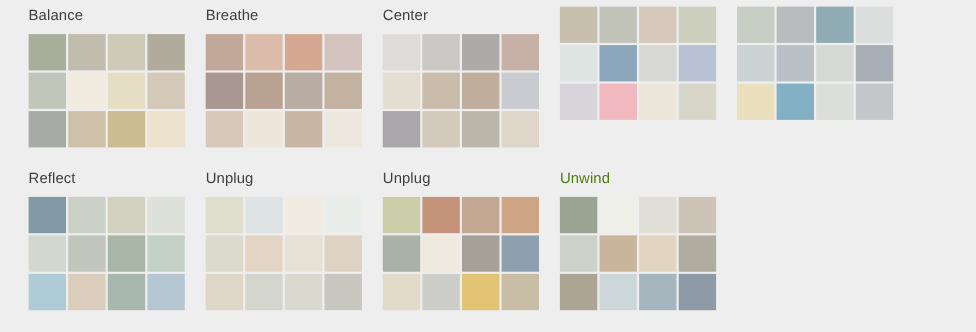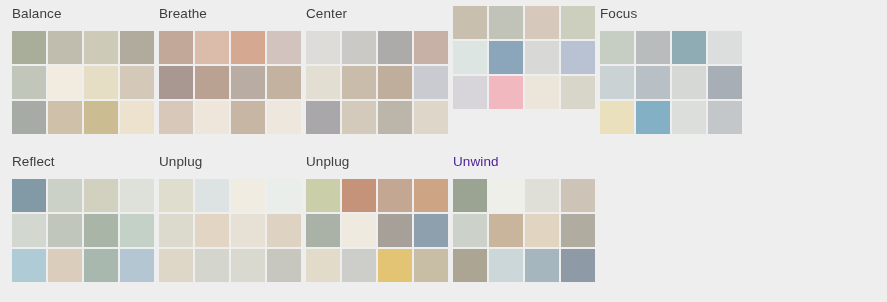--- a/index.html
+++ b/index.html
@@ -22,20 +22,21 @@
   .palette-row {
     display: flex;
     flex-direction: row;
     align-items: flex-start;
   }
   .palette {
     width: 147px;
     box-sizing: border-box;
     padding-left: 12px;
     padding-top: 6px;
+    margin-left: 14px;
   }
   .palette-title {
     font-size: 13.5px;
     line-height: 16px;
     color: #3d3d3d;
     letter-spacing: 0.1px;
     margin-bottom: 9px;
     white-space: nowrap;
   }
   .swatch-grid {
@@ -126,21 +127,20 @@
         <span class="swatch" style="background-color: rgb(216, 216, 214);"></span>
         <span class="swatch" style="background-color: rgb(184, 194, 211);"></span>
         <span class="swatch" style="background-color: rgb(215, 212, 218);"></span>
         <span class="swatch" style="background-color: rgb(242, 184, 192);"></span>
         <span class="swatch" style="background-color: rgb(236, 230, 218);"></span>
         <span class="swatch" style="background-color: rgb(215, 214, 201);"></span>
       </div>
     </div>
 
     <div class="palette">
-      <div class="palette-title" style="color: rgb(61, 61, 61);">Focus</div>
       <div class="swatch-grid">
         <span class="swatch" style="background-color: rgb(198, 206, 195);"></span>
         <span class="swatch" style="background-color: rgb(184, 188, 189);"></span>
         <span class="swatch" style="background-color: rgb(143, 171, 180);"></span>
         <span class="swatch" style="background-color: rgb(220, 222, 221);"></span>
         <span class="swatch" style="background-color: rgb(203, 210, 212);"></span>
         <span class="swatch" style="background-color: rgb(185, 192, 197);"></span>
         <span class="swatch" style="background-color: rgb(213, 216, 212);"></span>
         <span class="swatch" style="background-color: rgb(167, 174, 181);"></span>
         <span class="swatch" style="background-color: rgb(235, 224, 189);"></span>
@@ -204,21 +204,21 @@
         <span class="swatch" style="background-color: rgb(166, 160, 153);"></span>
         <span class="swatch" style="background-color: rgb(142, 159, 173);"></span>
         <span class="swatch" style="background-color: rgb(227, 219, 201);"></span>
         <span class="swatch" style="background-color: rgb(205, 205, 201);"></span>
         <span class="swatch" style="background-color: rgb(227, 196, 116);"></span>
         <span class="swatch" style="background-color: rgb(200, 189, 165);"></span>
       </div>
     </div>
 
     <div class="palette">
-      <div class="palette-title" style="color: #4c1d95;">Unwind</div>
+      <div class="palette-title" style="color: #4d7c0f;">Unwind</div>
       <div class="swatch-grid">
         <span class="swatch" style="background-color: rgb(155, 163, 146);"></span>
         <span class="swatch" style="background-color: rgb(238, 239, 233);"></span>
         <span class="swatch" style="background-color: rgb(223, 223, 215);"></span>
         <span class="swatch" style="background-color: rgb(205, 196, 183);"></span>
         <span class="swatch" style="background-color: rgb(204, 210, 202);"></span>
         <span class="swatch" style="background-color: rgb(201, 180, 156);"></span>
         <span class="swatch" style="background-color: rgb(225, 213, 193);"></span>
         <span class="swatch" style="background-color: rgb(177, 172, 160);"></span>
         <span class="swatch" style="background-color: rgb(172, 165, 147);"></span>

